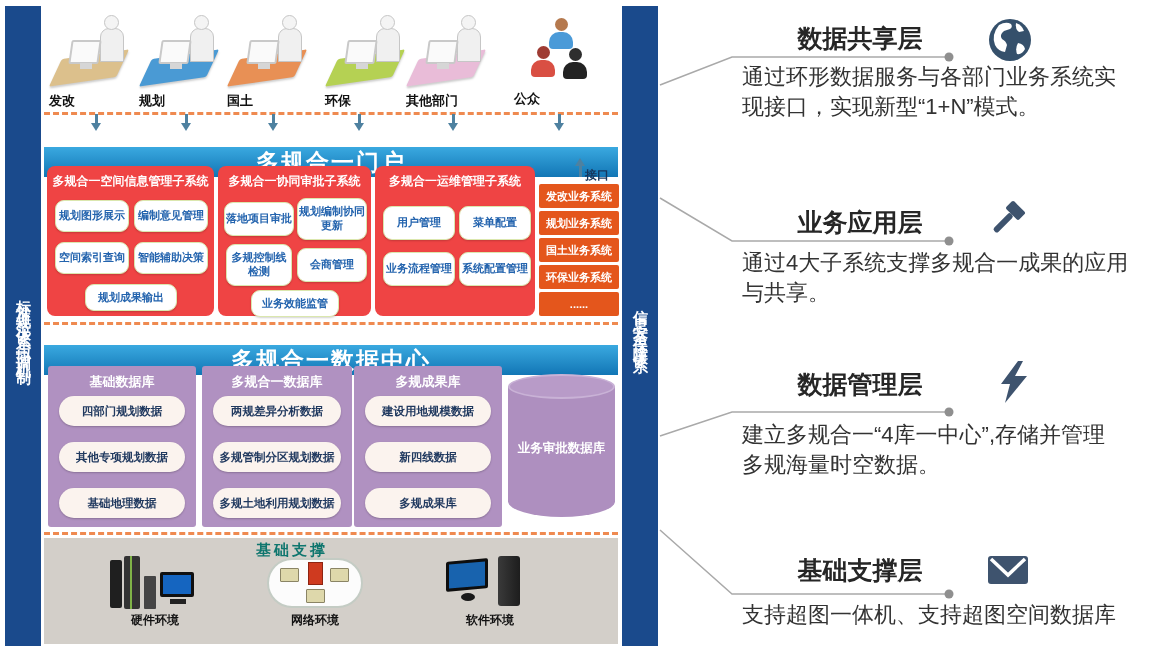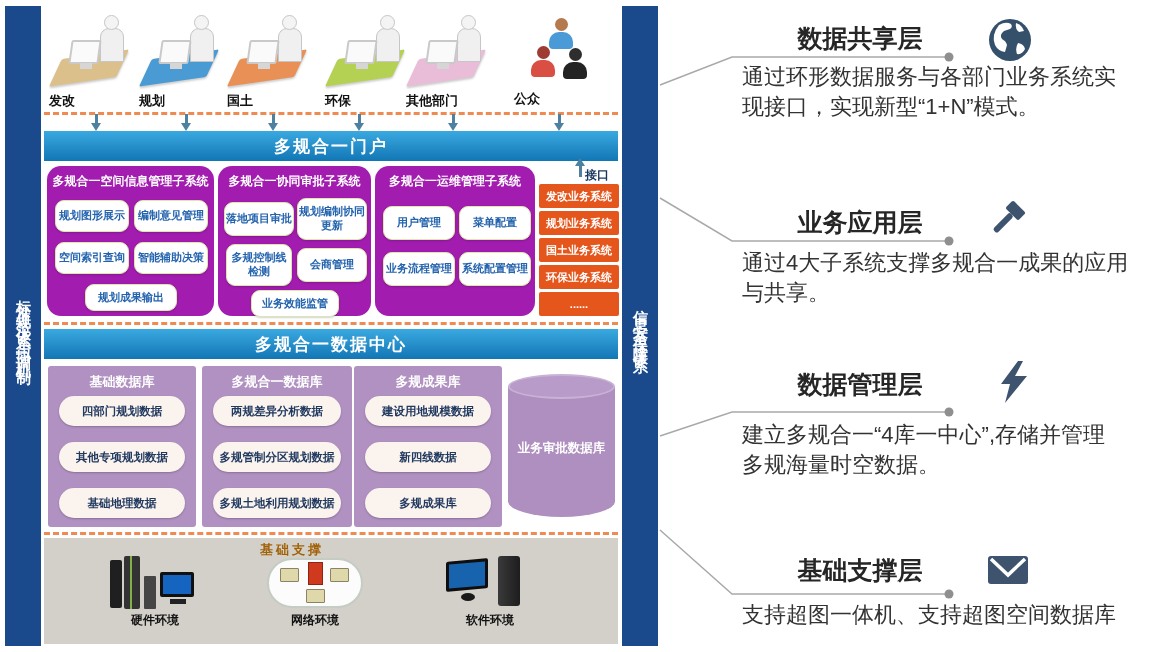--- a/index.html
+++ b/index.html
@@ -44,25 +44,25 @@
   
   .darr{position:absolute;top:114px;width:12px;height:17px;}
   .darr i{position:absolute;left:5px;top:0;width:2.5px;height:10px;background:#4e81a0;}
   .darr b{position:absolute;left:1px;top:9px;width:0;height:0;
           border-left:5px solid transparent;border-right:5px solid transparent;border-top:8px solid #4e81a0;}
   .a0{left:90px}.a1{left:180px}.a2{left:267px}.a3{left:353px}.a4{left:447px}.a5{left:553px}
 
   
   .bluebar{position:absolute;left:44px;width:574px;height:30px;
            background:linear-gradient(180deg,#3aa9e0,#1276b5);color:#fff;font-weight:bold;
-           font-size:17px;letter-spacing:2px;display:flex;align-items:center;justify-content:center;}
+           font-size:23px;letter-spacing:2px;display:flex;align-items:center;justify-content:center;margin-top:16px;}
   .portal{top:131px}.dcenter{top:329px}
 
   
-  .gpanel{position:absolute;top:166px;height:150px;background:#a21caf;border-radius:14px;}
+  .gpanel{position:absolute;top:166px;height:150px;background:#ef4444;border-radius:8px;}
   .gp0{left:47px;width:167px}.gp1{left:218px;width:153px}.gp2{left:375px;width:160px}
   .gphead{position:absolute;top:7px;left:0;right:0;text-align:center;color:#fff;font-weight:bold;font-size:12px;}
   .gbtn{position:absolute;background:#fff;border:1px solid #dbe7ae;border-radius:9px;color:#2464ae;
         font-weight:bold;font-size:11px;display:flex;align-items:center;justify-content:center;
         text-align:center;line-height:1.25;box-shadow:0 1px 2px rgba(0,0,0,.18);}
 
   
   .iface-lbl{position:absolute;left:585px;top:167px;font-size:12px;font-weight:bold;color:#16365c;}
   .uparr{position:absolute;left:574px;top:158px;width:12px;height:20px;}
   .uparr i{position:absolute;left:5px;top:7px;width:2.5px;height:12px;background:#4e81a0;}
@@ -84,22 +84,22 @@
   
   .cylb{position:absolute;left:508px;top:386px;width:107px;height:131px;background:#ae8fbf;
         border-radius:0 0 54px 54px / 0 0 16px 16px;}
   .cylt{position:absolute;left:508px;top:374px;width:107px;height:25px;background:#b89bc8;
         border:2px solid #c9b2d6;border-radius:50%;box-sizing:border-box;}
   .cyllbl{position:absolute;left:508px;top:440px;width:107px;text-align:center;color:#fff;
           font-weight:bold;font-size:12.5px;}
 
   
   .gray{position:absolute;left:44px;top:538px;width:574px;height:106px;background:#d3cfc9;}
-  .graytitle{position:absolute;left:44px;top:541px;width:496px;text-align:center;color:#a16207;
-             font-weight:bold;font-size:13px;letter-spacing:3px;}
+  .graytitle{position:absolute;left:44px;top:541px;width:496px;text-align:center;color:#0f766e;
+             font-weight:bold;font-size:15px;letter-spacing:3px;}
   .envlbl{position:absolute;top:612px;width:100px;text-align:center;font-weight:bold;font-size:12px;color:#111;}
   .el0{left:105px}.el1{left:265px}.el2{left:440px}
   .fi{position:absolute;top:556px;height:54px;}
   .fi-hw{left:108px;width:96px}
   .hw-t1{position:absolute;left:2px;top:4px;width:12px;height:48px;background:#1f1f1f;border-radius:2px;}
   .hw-t2{position:absolute;left:16px;top:0;width:16px;height:53px;background:#333;border-radius:2px;
          background-image:linear-gradient(90deg,transparent 6px,#7fb347 6px,#7fb347 8px,transparent 8px);}
   .hw-t3{position:absolute;left:36px;top:20px;width:12px;height:33px;background:#454545;border-radius:1px;}
   .hw-mon{position:absolute;left:52px;top:16px;width:34px;height:25px;background:#1565c0;
           border:3px solid #101010;border-radius:2px;box-sizing:border-box;}

